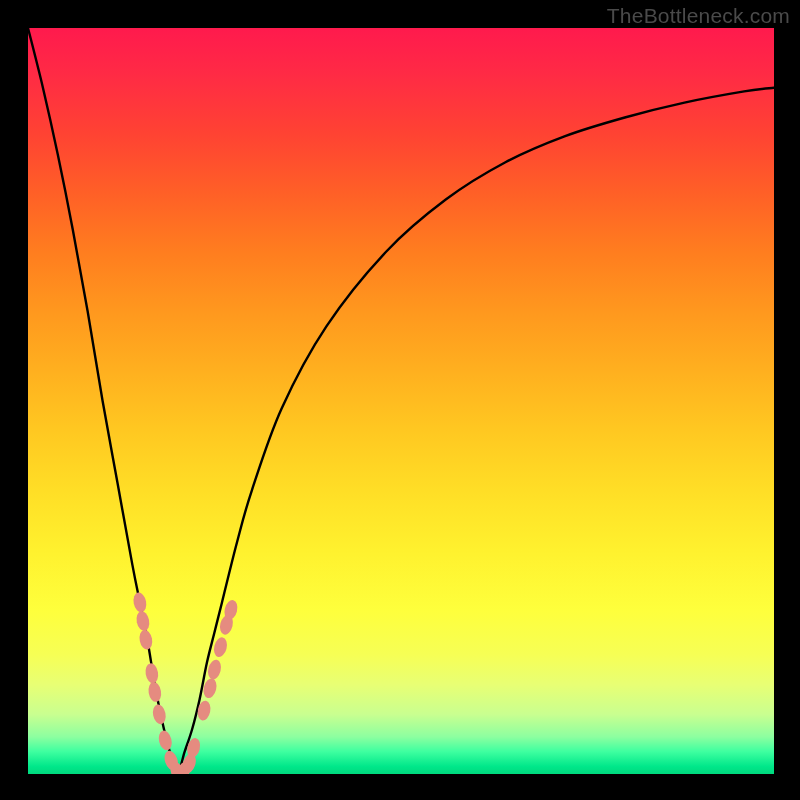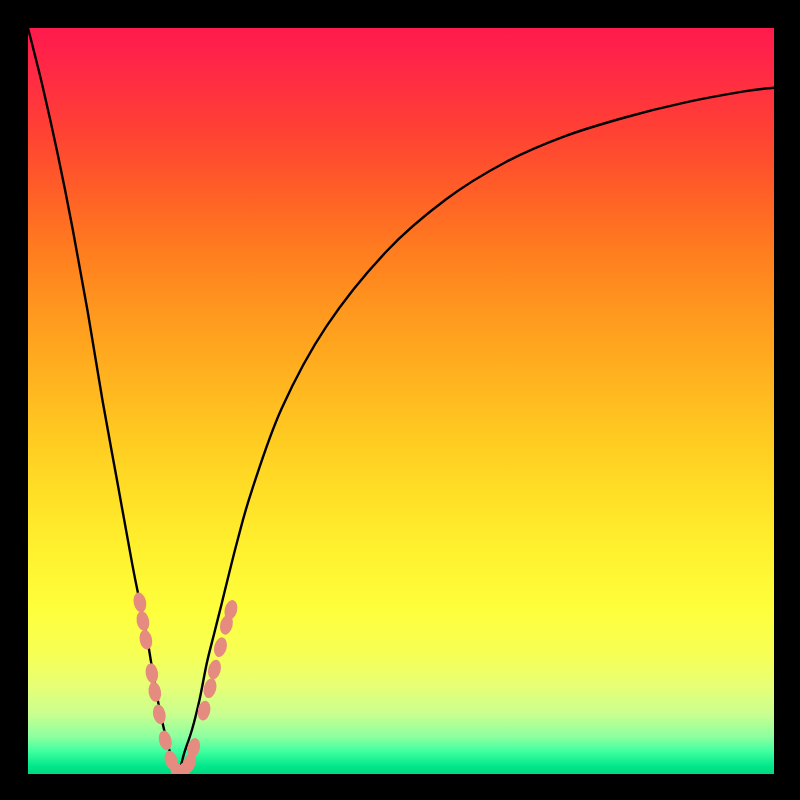--- a/index.html
+++ b/index.html
@@ -61,20 +61,21 @@
   }
   svg.curve {
     position: absolute;
     inset: 0;
   }
 </style>
 </head>
 <body>
 
 <div class="frame">
+  <div class="watermark">TheBottleneck.com</div>
   <div class="plot-area">
     <div class="gradient-bg"></div>
     <svg class="curve" viewBox="0 0 746 746" preserveAspectRatio="none">
       <path id="curve-path" fill="none" stroke="#000000" stroke-width="2.4" stroke-linecap="round" d="M 0.00 0.00 C 2.49 9.95, 9.95 38.54, 14.92 59.68 C 19.89 80.82, 24.87 103.20, 29.84 126.82 C 34.81 150.44, 39.79 175.31, 44.76 201.42 C 49.73 227.53, 54.71 254.88, 59.68 283.48 C 64.65 312.08, 69.63 344.40, 74.60 373.00 C 79.57 401.60, 84.55 427.71, 89.52 455.06 C 94.49 482.41, 100.71 517.23, 104.44 537.12 C 108.17 557.01, 109.41 561.99, 111.90 574.42 C 114.39 586.85, 116.87 598.04, 119.36 611.72 C 121.85 625.40, 124.33 642.80, 126.82 656.48 C 129.31 670.16, 131.79 682.59, 134.28 693.78 C 136.77 704.97, 139.25 714.92, 141.74 723.62 C 144.23 732.32, 146.71 746.00, 149.20 746.00 C 151.69 746.00, 154.17 731.08, 156.66 723.62 C 159.15 716.16, 161.63 709.94, 164.12 701.24 C 166.61 692.54, 169.09 682.59, 171.58 671.40 C 174.07 660.21, 176.55 645.29, 179.04 634.10 C 181.53 622.91, 184.01 614.21, 186.50 604.26 C 188.99 594.31, 190.23 589.34, 193.96 574.42 C 197.69 559.50, 203.91 533.39, 208.88 514.74 C 213.85 496.09, 216.34 484.90, 223.80 462.52 C 231.26 440.14, 241.21 407.81, 253.64 380.46 C 266.07 353.11, 280.99 324.51, 298.40 298.40 C 315.81 272.29, 338.19 244.94, 358.08 223.80 C 377.97 202.66, 397.87 186.50, 417.76 171.58 C 437.65 156.66, 457.55 144.85, 477.44 134.28 C 497.33 123.71, 517.23 115.63, 537.12 108.17 C 557.01 100.71, 576.91 95.11, 596.80 89.52 C 616.69 83.92, 636.59 78.95, 656.48 74.60 C 676.37 70.25, 701.24 65.90, 716.16 63.41 C 731.08 60.92, 741.03 60.30, 746.00 59.68"></path>
       <g id="markers">
           <ellipse cx="111.90" cy="574.42" rx="10" ry="6.2" fill="#e58b80" stroke="#d97e73" stroke-width="0" transform="rotate(78.7 111.90 574.42)"></ellipse>
           <ellipse cx="114.88" cy="593.07" rx="10" ry="6.2" fill="#e58b80" stroke="#d97e73" stroke-width="0" transform="rotate(78.7 114.88 593.07)"></ellipse>
           <ellipse cx="117.87" cy="611.72" rx="10" ry="6.2" fill="#e58b80" stroke="#d97e73" stroke-width="0" transform="rotate(78.7 117.87 611.72)"></ellipse>
           <ellipse cx="123.84" cy="645.29" rx="10" ry="6.2" fill="#e58b80" stroke="#d97e73" stroke-width="0" transform="rotate(80.5 123.84 645.29)"></ellipse>
           <ellipse cx="126.82" cy="663.94" rx="10" ry="6.2" fill="#e58b80" stroke="#d97e73" stroke-width="0" transform="rotate(80.5 126.82 663.94)"></ellipse>

